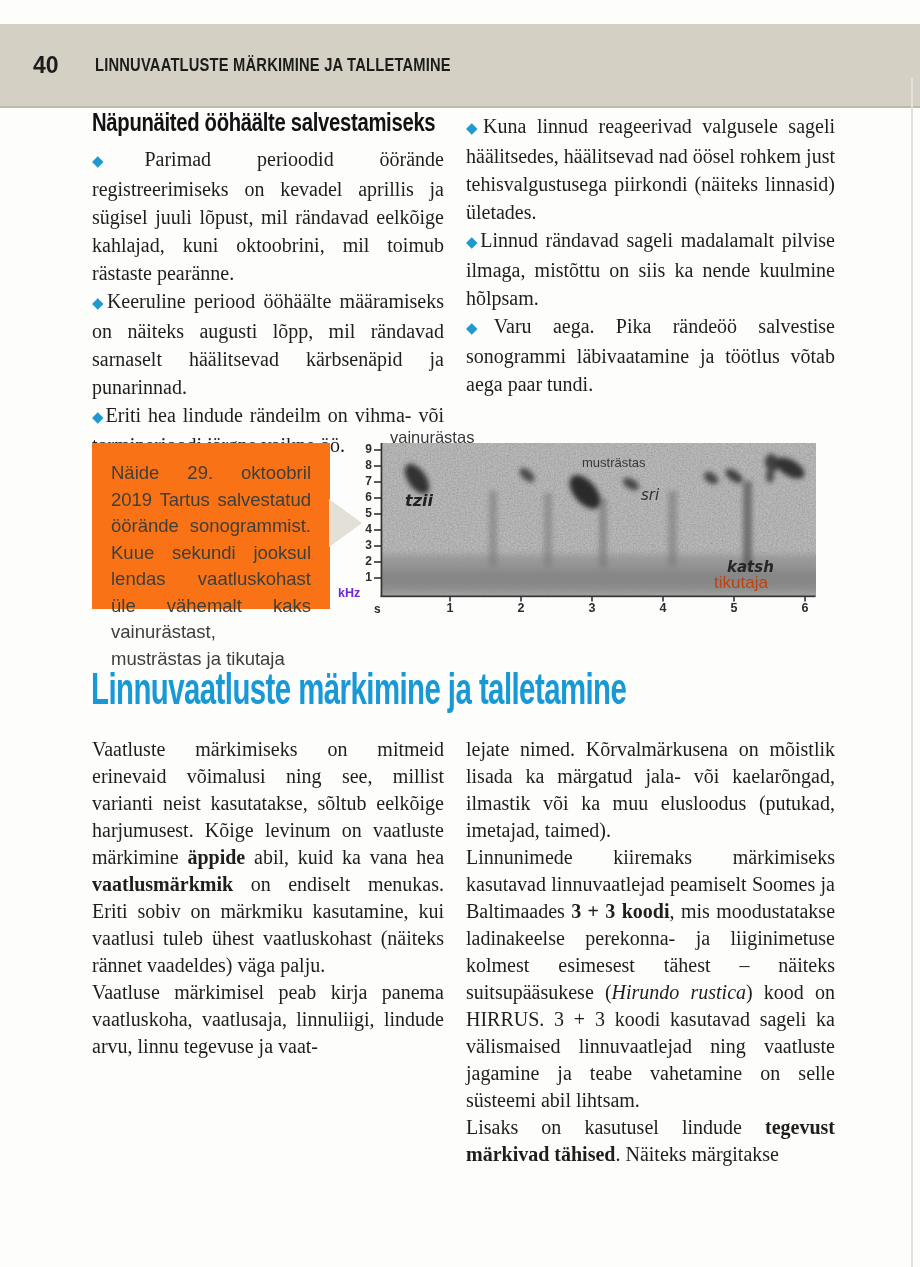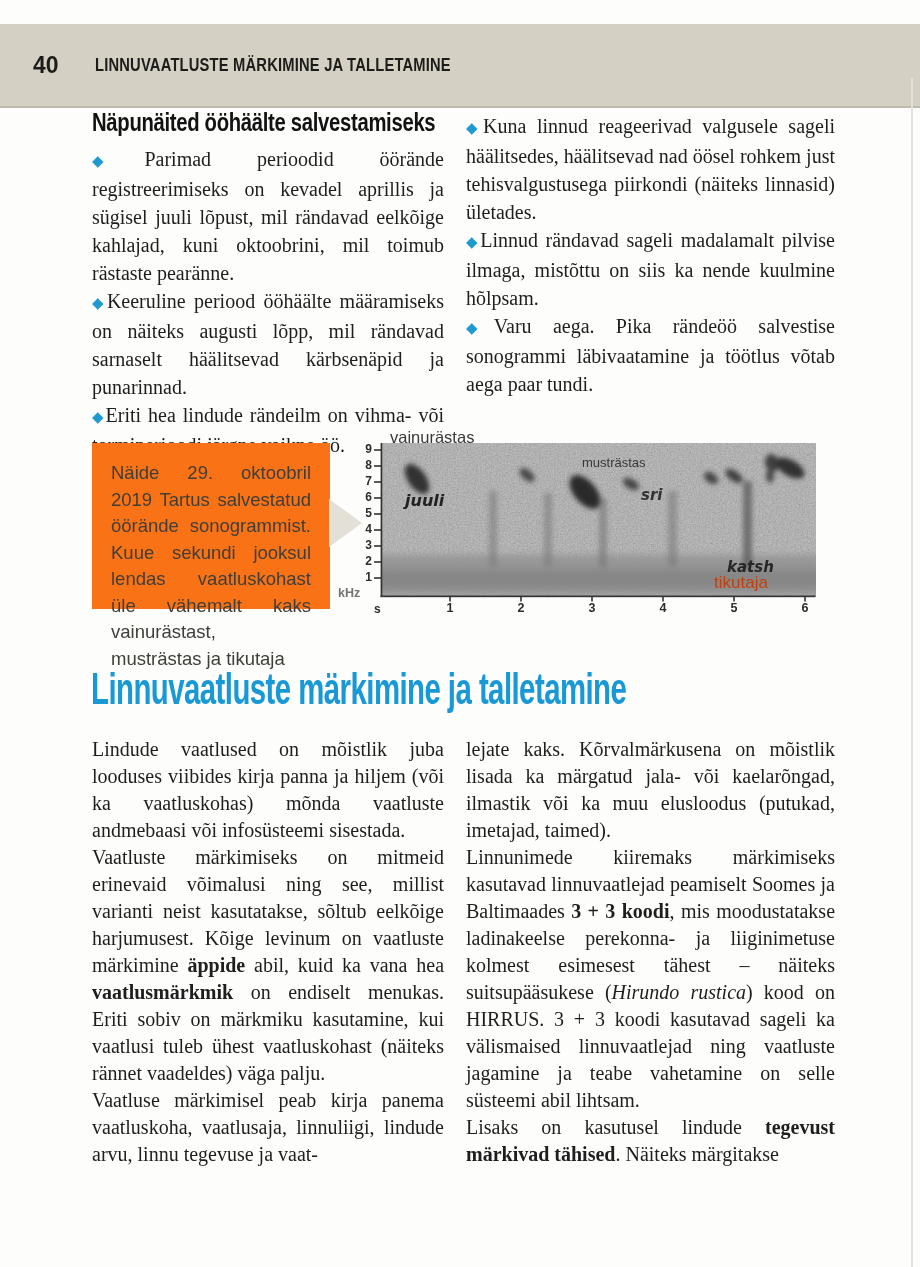--- a/index.html
+++ b/index.html
@@ -62,38 +62,38 @@
     border-left:33px solid #e3e0d7;
   }
   .sono-wrap { position:absolute; left:370px; top:443px; width:446px; height:159px; }
   .sono-label {
     position:absolute; font-family:"Liberation Sans", sans-serif; color:#383838;
   }
   .lbl-vainurastas { left:390px; top:428px; font-size:16.5px; }
   .lbl-tzii  { left:405px; top:491px; font-size:16px; font-style:italic; font-weight:bold;
                font-family:"DejaVu Sans", sans-serif; color:#222; }
   .lbl-mustrastas { left:582px; top:455px; font-size:13px; }
-  .lbl-sri   { left:641px; top:486px; font-size:15px; font-style:italic; font-weight:bold;
+  .lbl-sri   { left:641px; top:486px; font-size:15px; font-style:italic; font-weight:normal;
                font-family:"DejaVu Sans", sans-serif; color:#333; }
   .lbl-katsh { left:727px; top:558px; font-size:15px; font-style:italic; font-weight:bold;
                font-family:"DejaVu Sans", sans-serif; color:#262626; }
   .lbl-tikutaja { left:714px; top:573px; font-size:17px; color:#c2410c; }
   .ytick {
     position:absolute; width:16px; text-align:right;
     font-family:"Liberation Sans", sans-serif; font-weight:bold;
     font-size:12px; color:#2c2c2c; left:356px;
   }
   .xtick {
     position:absolute; width:20px; text-align:center;
     font-family:"Liberation Sans", sans-serif; font-weight:bold;
     font-size:12.5px; color:#2c2c2c; top:601px;
   }
   .khz { position:absolute; left:338px; top:586px;
          font-family:"Liberation Sans", sans-serif; font-weight:bold;
-         font-size:12.5px; color:#737373; }
+         font-size:12.5px; color:#6d28d9; }
   .sec { position:absolute; left:374px; top:602px;
          font-family:"Liberation Sans", sans-serif; font-weight:bold;
          font-size:12px; color:#2c2c2c; }
   .scan-edge { position:absolute; left:911px; top:78px; width:2px; height:1189px;
                background:#e2e2dc; }
 </style>
 </head>
 <body>
 
 <div class="page">
@@ -214,35 +214,34 @@
     <span class="xtick" style="left:511px">2</span>
     <span class="xtick" style="left:582px">3</span>
     <span class="xtick" style="left:653px">4</span>
     <span class="xtick" style="left:724px">5</span>
     <span class="xtick" style="left:795px">6</span>
 
     <span class="khz">kHz</span>
     <span class="sec">s</span>
 
     <span class="sono-label lbl-vainurastas">vainurästas</span>
-    <span class="sono-label lbl-tzii">juuli</span>
+    <span class="sono-label lbl-tzii">tzii</span>
     <span class="sono-label lbl-mustrastas">musträstas</span>
     <span class="sono-label lbl-sri">sri</span>
     <span class="sono-label lbl-katsh">katsh</span>
     <span class="sono-label lbl-tikutaja">tikutaja</span>
   </figure>
 
   <h1 class="section-heading">Linnuvaatluste märkimine ja talletamine</h1>
 
   <section class="col body-left body">
-    <p><span>Lindude vaatlused on mõistlik juba looduses viibides kirja panna ja hiljem (või ka vaatluskohas) mõnda vaatluste andmebaasi või infosüsteemi sisestada.</span></p>
     <p><span>Vaatluste märkimiseks on mitmeid erinevaid võimalusi ning see, millist varianti neist kasutatakse, sõltub eelkõige harjumusest. Kõige levinum on vaatluste märkimine </span><span class="b">äppide</span><span> abil, kuid ka vana hea </span><span class="b">vaatlusmärkmik</span><span> on endiselt menukas. Eriti sobiv on märkmiku kasutamine, kui vaatlusi tuleb ühest vaatluskohast (näiteks rännet vaadeldes) väga palju.</span></p>
     <p><span>Vaatluse märkimisel peab kirja panema vaatluskoha, vaatlusaja, linnuliigi, lindude arvu, linnu tegevuse ja vaat-</span></p>
   </section>
 
   <section class="col body-right body">
-    <p><span>lejate kaks. Kõrvalmärkusena on mõistlik lisada ka märgatud jala- või kaelarõngad, ilmastik või ka muu elusloodus (putukad, imetajad, taimed).</span></p>
+    <p><span>lejate nimed. Kõrvalmärkusena on mõistlik lisada ka märgatud jala- või kaelarõngad, ilmastik või ka muu elusloodus (putukad, imetajad, taimed).</span></p>
     <p><span>Linnunimede kiiremaks märkimiseks kasutavad linnuvaatlejad peamiselt Soomes ja Baltimaades </span><span class="b">3 + 3 koodi</span><span>, mis moodustatakse ladinakeelse perekonna- ja liiginimetuse kolmest esimesest tähest – näiteks suitsupääsukese (</span><span class="i">Hirundo rustica</span><span>) kood on HIRRUS. 3 + 3 koodi kasutavad sageli ka välismaised linnuvaatlejad ning vaatluste jagamine ja teabe vahetamine on selle süsteemi abil lihtsam.</span></p>
     <p><span>Lisaks on kasutusel lindude </span><span class="b">tegevust märkivad tähised</span><span>. Näiteks märgitakse</span></p>
   </section>
 
   <div class="scan-edge"></div>
 </div>
 
 </body></html>

